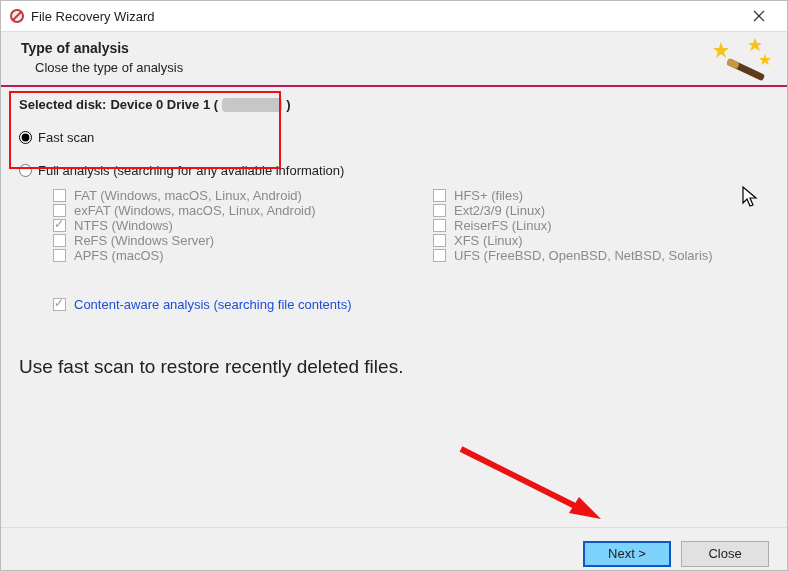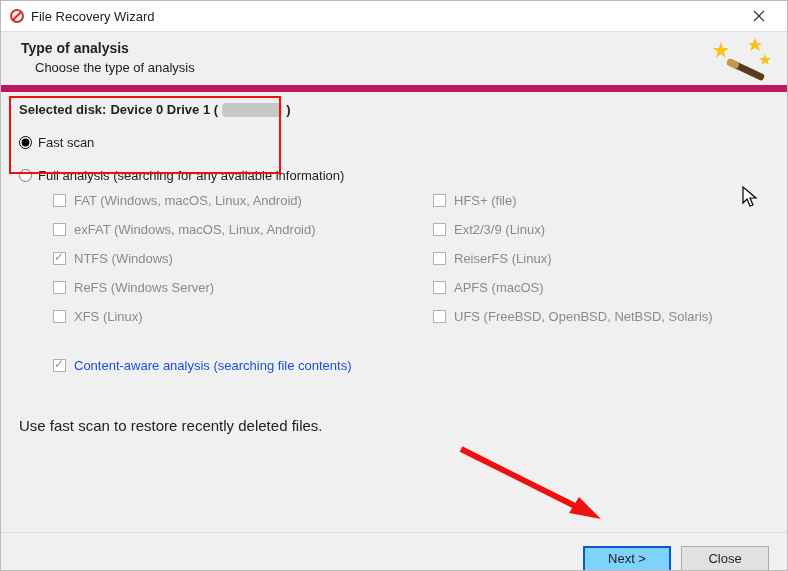--- a/index.html
+++ b/index.html
@@ -28,21 +28,21 @@
   .titlebar .title-text { flex:1; font-size:13px; }
   .titlebar .close {
     width: 40px; height: 28px;
     display:flex; align-items:center; justify-content:center;
     font-size:16px; color:#333;
   }
   
   .header {
     background: #f0f0f0;
     border-top: 1px solid #ddd;
-    border-bottom: 7px solid #be185d;
+    border-bottom: 2px solid #be185d;
     padding: 8px 16px 10px 20px;
     display:flex;
     align-items:flex-start;
     position:relative;
   }
   .header-left { flex:1; }
   .header-title { font-weight: bold; font-size:14px; }
   .header-sub { font-size:13px; margin-left:14px; margin-top:4px; }
   .wand-area { position:absolute; right:12px; top:2px; width:64px; height:48px; }
   
@@ -62,32 +62,32 @@
   }
   .sel-disk { font-size:13px; display:flex; align-items:center; gap:4px;font-weight:bold; }
   .gray-blob { display:inline-block; width:60px; height:14px; background:#c7c7c7; border-radius:4px; vertical-align:middle; }
   .radio-row { display:flex; align-items:center; gap:6px; margin-top:18px; font-size:13px; }
   .radio-row.full { margin-top:18px; }
   input[type=radio] { margin:0; accent-color:#000; }
   .fs-grid {
     margin: 10px 0 0 34px;
     display:grid;
     grid-template-columns: 380px 330px;
-    row-gap: 14px;
+    row-gap: 0;
     color:#8a8a8a;
   }
   .chk { display:flex; align-items:center; gap:8px; font-size:13px; }
   .chkbox {
     width:13px; height:13px; border:1px solid #b0b0b0; background:#fff; position:relative; flex:0 0 auto;
   }
   .chkbox.checked::after {
     content:"✓"; position:absolute; left:0; top:-3px; font-size:12px; color:#999;
   }
   .content-aware { margin:34px 0 0 34px; color:#1d4ed8; }
-  .hint { margin-top:44px; font-size:15px; }
+  .hint { margin-top:44px; font-size:19px; }
   
   .footer {
     background:#f0f0f0;
     border-top:1px solid #ddd;
     height:52px;
     display:flex;
     align-items:center;
     padding:0 18px;
     gap:10px;
   }
@@ -125,21 +125,21 @@
     <svg viewBox="0 0 12 12" width="12" height="12">
       <line x1="1" y1="1" x2="11" y2="11" stroke="#333" stroke-width="1.2"></line>
       <line x1="11" y1="1" x2="1" y2="11" stroke="#333" stroke-width="1.2"></line>
     </svg>
   </div>
 </div>
 
 <div class="header">
   <div class="header-left">
     <div class="header-title">Type of analysis</div>
-    <div class="header-sub">Choose the type of analysis</div>
+    <div class="header-sub">Close the type of analysis</div>
   </div>
   <div class="wand-area">
     <svg viewBox="0 0 64 48" width="64" height="48">
       <polygon points="10,8 12,14 18,14 13,18 15,24 10,20 5,24 7,18 2,14 8,14" fill="#f9c11c"></polygon>
       <polygon points="44,4 46,9 51,9 47,12 49,17 44,14 39,17 41,12 37,9 42,9" fill="#f9c11c"></polygon>
       <polygon points="54,20 55.5,24 60,24 56.5,27 58,31 54,28.5 50,31 51.5,27 48,24 52.5,24" fill="#f9c11c"></polygon>
       <rect x="18" y="24" width="40" height="7" rx="3" transform="rotate(25 18 24)" fill="#5b3a1e"></rect>
       <rect x="18" y="24" width="12" height="7" rx="3" transform="rotate(25 18 24)" fill="#c99642"></rect>
     </svg>
   </div>
@@ -165,21 +165,21 @@
     <span>Full analysis (searching for any available information)</span>
   </label>
 
   <div class="fs-grid">
     <div class="chk">
         <span class="chkbox"></span>
         <span>FAT (Windows, macOS, Linux, Android)</span>
       </div>
     <div class="chk">
         <span class="chkbox"></span>
-        <span>HFS+ (file)</span>
+        <span>HFS+ (files)</span>
       </div>
 
     <div class="chk">
         <span class="chkbox"></span>
         <span>exFAT (Windows, macOS, Linux, Android)</span>
       </div>
     <div class="chk">
         <span class="chkbox"></span>
         <span>Ext2/3/9 (Linux)</span>
       </div>
@@ -192,26 +192,26 @@
         <span class="chkbox"></span>
         <span>ReiserFS (Linux)</span>
       </div>
 
     <div class="chk">
         <span class="chkbox"></span>
         <span>ReFS (Windows Server)</span>
       </div>
     <div class="chk">
         <span class="chkbox"></span>
+        <span>XFS (Linux)</span>
+      </div>
+
+    <div class="chk">
+        <span class="chkbox"></span>
         <span>APFS (macOS)</span>
-      </div>
-
-    <div class="chk">
-        <span class="chkbox"></span>
-        <span>XFS (Linux)</span>
       </div>
     <div class="chk">
         <span class="chkbox"></span>
         <span>UFS (FreeBSD, OpenBSD, NetBSD, Solaris)</span>
       </div>
   </div>
 
   <div class="chk content-aware">
     <span class="chkbox checked"></span>
     <span>Content-aware analysis (searching file contents)</span>

